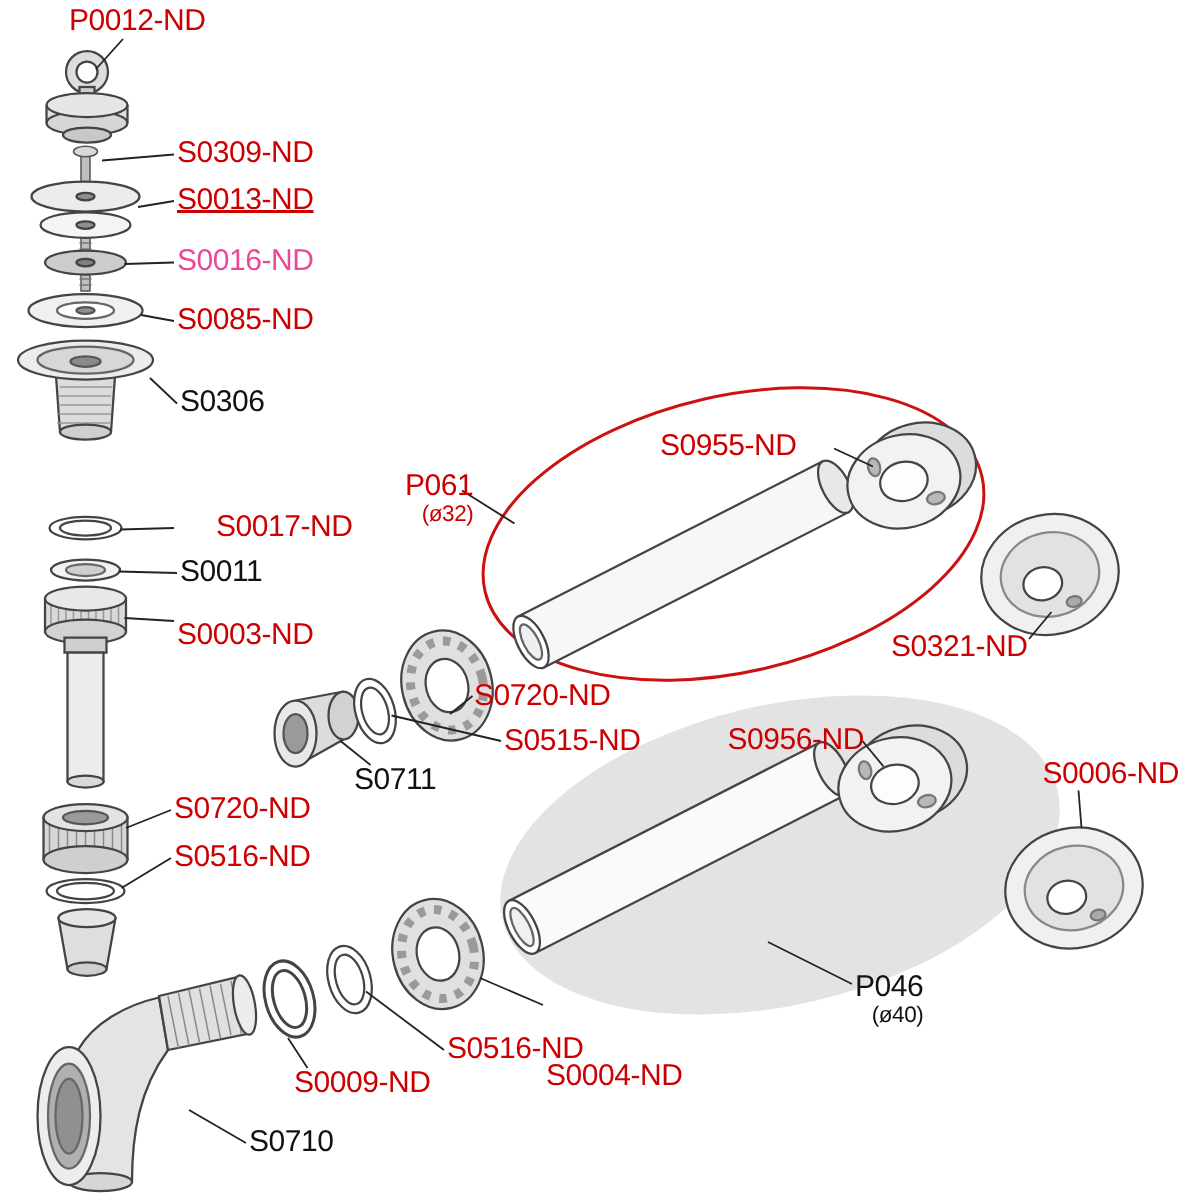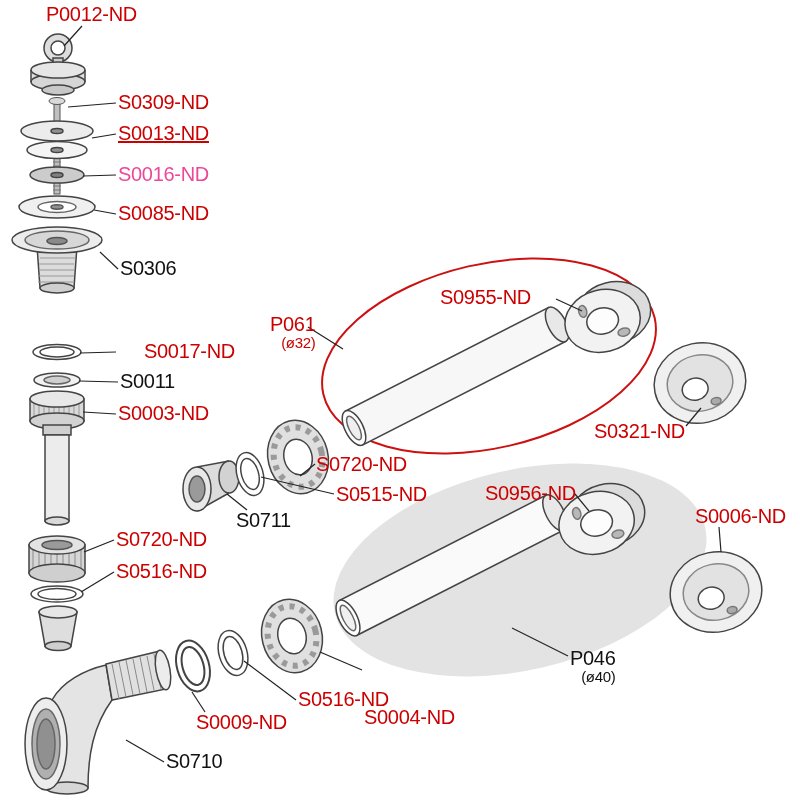--- a/index.html
+++ b/index.html
@@ -262,21 +262,21 @@
   <div class="part-label" style="left: 118px; top: 341px; color: rgb(204, 0, 0); margin-left: 26px;">
     <span class="label-text">S0017-ND</span>
     
   </div>
 
   <div class="part-label" style="left: 120px; top: 371px; color: rgb(17, 17, 17);">
     <span class="label-text">S0011</span>
     
   </div>
 
-  <div class="part-label" style="left: 118px; top: 403px; color: rgb(204, 0, 0); text-align: center;">
+  <div class="part-label" style="left: 118px; top: 413px; color: rgb(204, 0, 0); text-align: center;">
     <span class="label-text">S0003-ND</span>
     
   </div>
 
   <div class="part-label" style="left: 116px; top: 529px; color: rgb(204, 0, 0);">
     <span class="label-text">S0720-ND</span>
     
   </div>
 
   <div class="part-label" style="left: 116px; top: 561px; color: rgb(204, 0, 0);">

